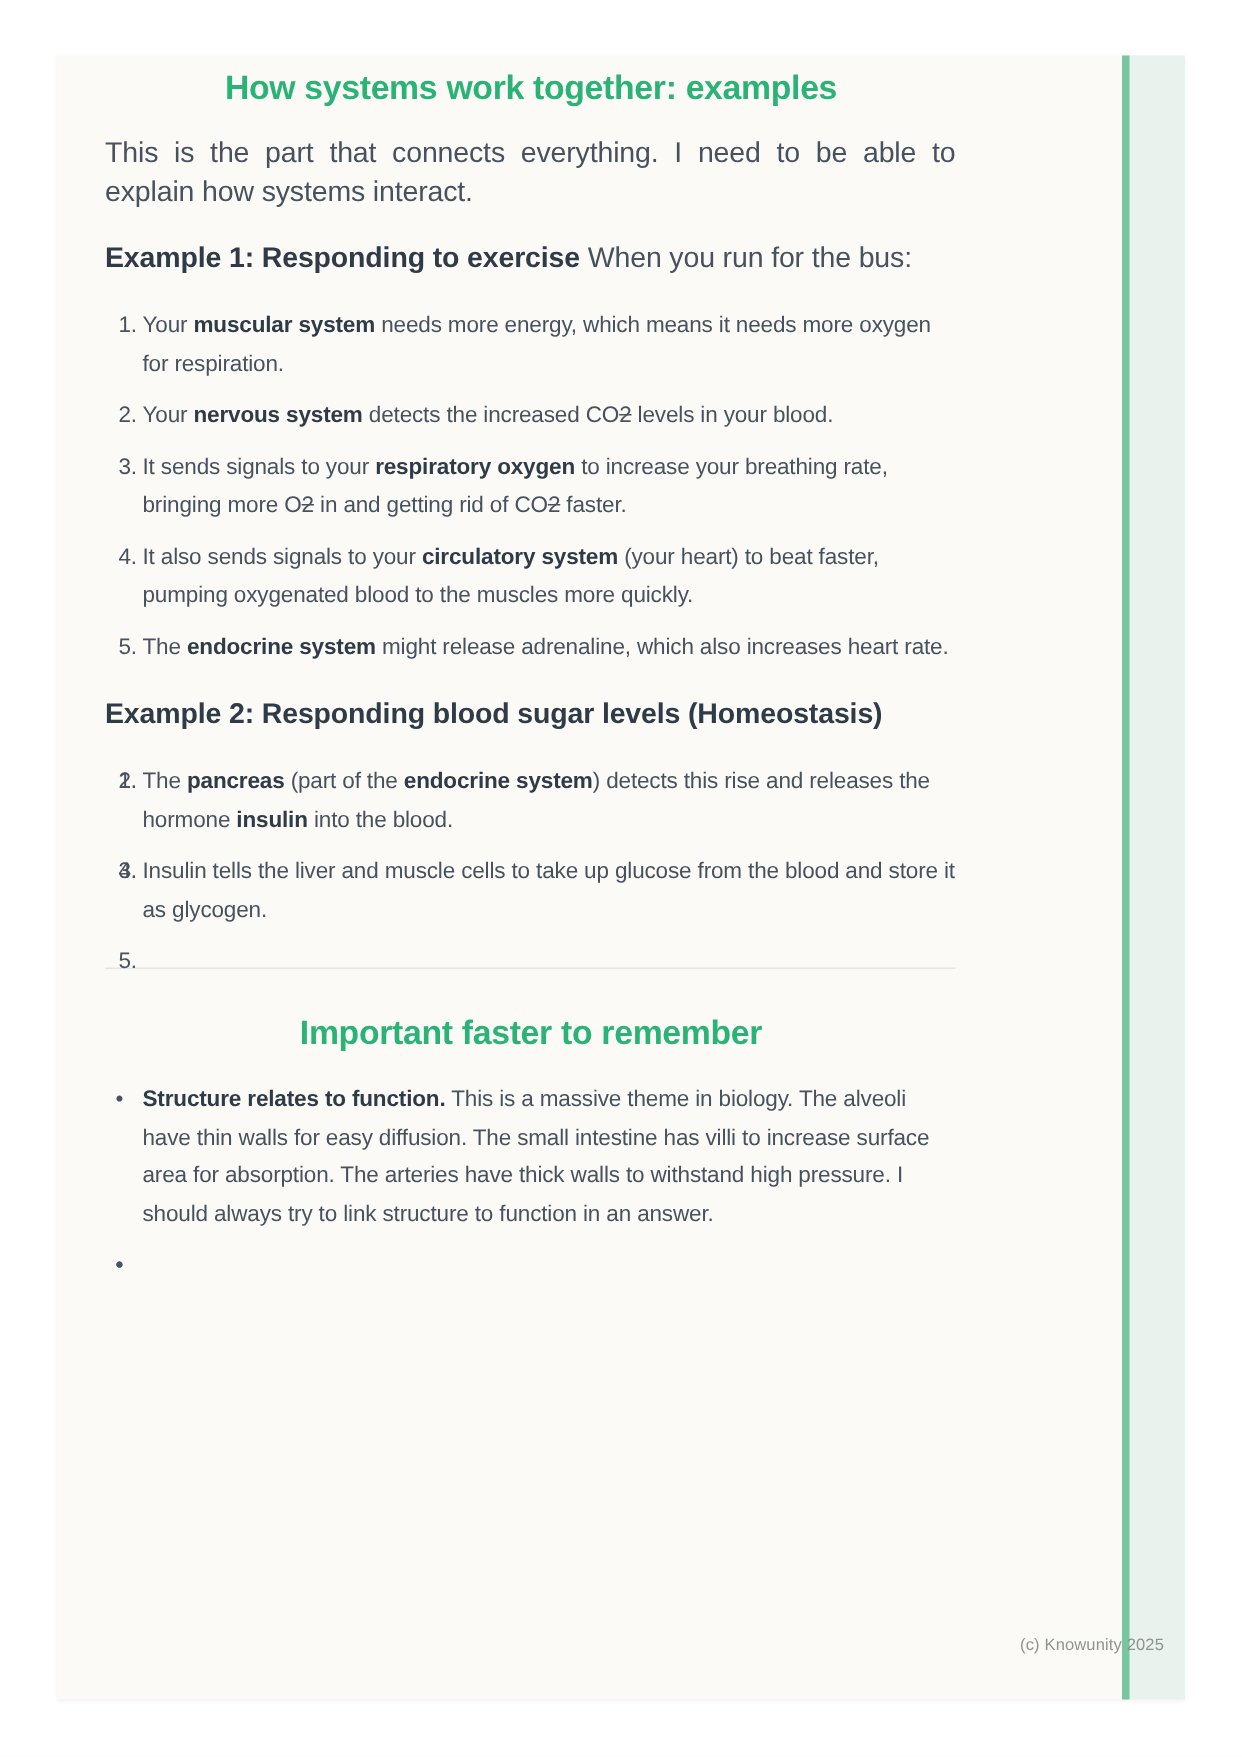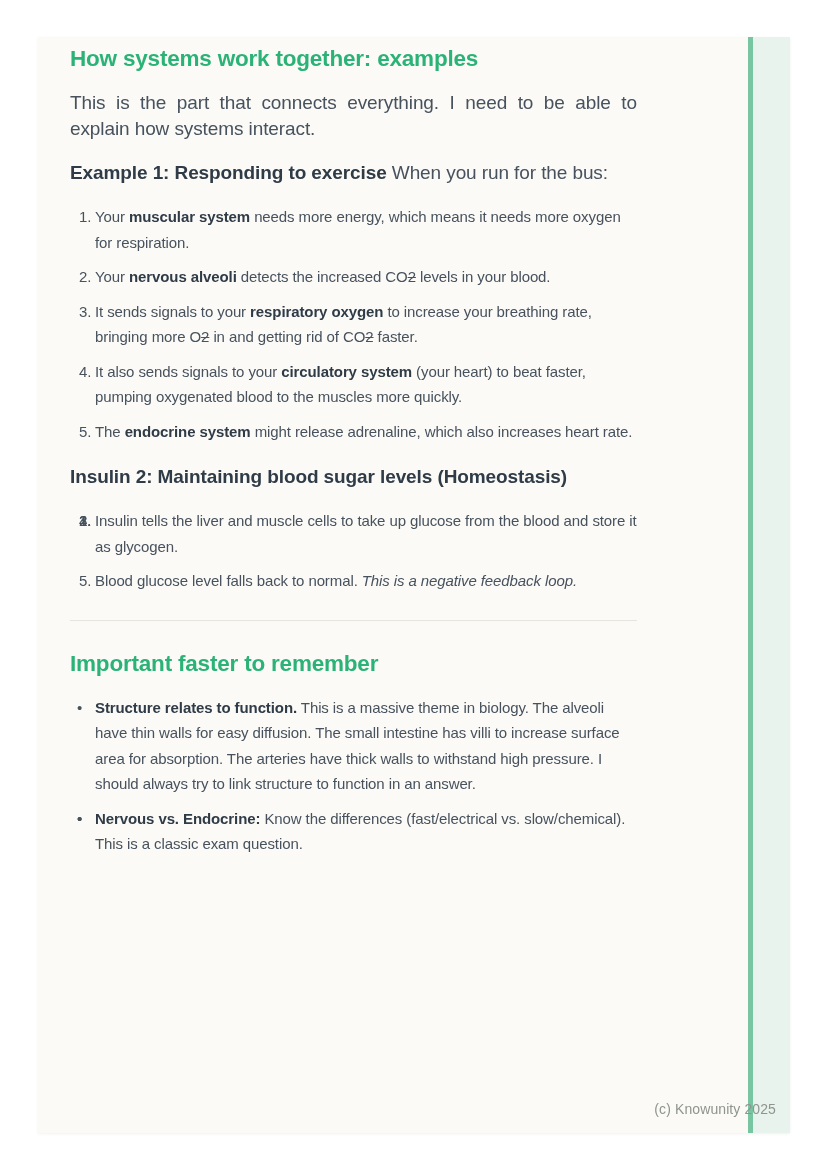--- a/index.html
+++ b/index.html
@@ -37,20 +37,21 @@
     padding: 8px 0 0 32px;
     width: 600px;
   }
   .doc-h1 {
     font-size: 22.5px;
     font-weight: bold;
     color: var(--accent, #2bb377);
     letter-spacing: -0.2px;
     line-height: 28px;
     margin-bottom: 17px;
+    text-align: center;
   }
   .doc-p {
     font-size: 19px;
     line-height: 26px;
     color: var(--body, #47525e);
     text-align: justify;
     width: 567px;
     margin-bottom: 18px;
     letter-spacing: -0.1px;
   }
@@ -82,54 +83,54 @@
     border: none;
     border-top: 1px solid var(--divider, #e5e4df);
     width: 567px;
     margin: 26px 0 29px 0;
   }
   .strike { text-decoration: line-through; }
   em { font-style: italic; }
   .footer {
     position: absolute;
     right: 14px;
-    bottom: 16px;
-    font-size: 14px;
+    bottom: 30px;
+    font-size: 11px;
     color: var(--footer, #8f948f);
     z-index: 3;
     letter-spacing: 0.1px;
     margin-top: 14px;
   }
 </style>
 </head>
 <body>
 
 <div class="page">
   <div class="accent-panel"></div>
   <div class="doc-content" id="doc-content">
       <h2 class="doc-h1">How systems work together: examples</h2>
       <p class="doc-p">This is the part that connects everything. I need to be able to explain how systems interact.</p>
       <p class="doc-p"><strong>Example 1: Responding to exercise</strong> When you run for the bus:</p>
       <ol class="doc-list ol">
         <li><span class="marker">1.</span><span class="li-text">Your <strong>muscular system</strong> needs more energy, which means it needs more oxygen for respiration.</span></li>
-        <li><span class="marker">2.</span><span class="li-text">Your <strong>nervous alveoli</strong> detects the increased CO<span class="strike">2</span> levels in your blood.</span></li>
+        <li><span class="marker">2.</span><span class="li-text">Your <strong>nervous system</strong> detects the increased CO<span class="strike">2</span> levels in your blood.</span></li>
         <li><span class="marker">3.</span><span class="li-text">It sends signals to your <strong>respiratory oxygen</strong> to increase your breathing rate, bringing more O<span class="strike">2</span> in and getting rid of CO<span class="strike">2</span> faster.</span></li>
         <li><span class="marker">4.</span><span class="li-text">It also sends signals to your <strong>circulatory system</strong> (your heart) to beat faster, pumping oxygenated blood to the muscles more quickly.</span></li>
         <li><span class="marker">5.</span><span class="li-text">The <strong>endocrine system</strong> might release adrenaline, which also increases heart rate.</span></li>
       </ol>
-      <p class="doc-p"><strong>Insulin 2: Maintaining blood sugar levels (Homeostasis)</strong></p>
+      <p class="doc-p"><strong>Example 2: Responding blood sugar levels (Homeostasis)</strong></p>
       <ol class="doc-list ol">
         <li><span class="marker">1.</span></li>
-        <li><span class="marker">2.</span></li>
+        <li><span class="marker">2.</span><span class="li-text">The <strong>pancreas</strong> (part of the <strong>endocrine system</strong>) detects this rise and releases the hormone <strong>insulin</strong> into the blood.</span></li>
         <li><span class="marker">3.</span></li>
         <li><span class="marker">4.</span><span class="li-text">Insulin tells the liver and muscle cells to take up glucose from the blood and store it as glycogen.</span></li>
-        <li><span class="marker">5.</span><span class="li-text">Blood glucose level falls back to normal. <em>This is a negative feedback loop.</em></span></li>
+        <li><span class="marker">5.</span></li>
       </ol>
       <hr class="doc-divider">
       <h2 class="doc-h1">Important faster to remember</h2>
       <ul class="doc-list ul">
         <li><span class="marker">•</span><span class="li-text"><strong>Structure relates to function.</strong> This is a massive theme in biology. The alveoli have thin walls for easy diffusion. The small intestine has villi to increase surface area for absorption. The arteries have thick walls to withstand high pressure. I should always try to link structure to function in an answer.</span></li>
         <li><span class="marker">•</span></li>
-        <li><span class="marker">•</span><span class="li-text"><strong>Nervous vs. Endocrine:</strong> Know the differences (fast/electrical vs. slow/chemical). This is a classic exam question.</span></li>
+        <li><span class="marker">•</span></li>
       </ul>
     </div>
   <div class="footer">(c) Knowunity 2025</div>
 </div>
 
 </body></html>

